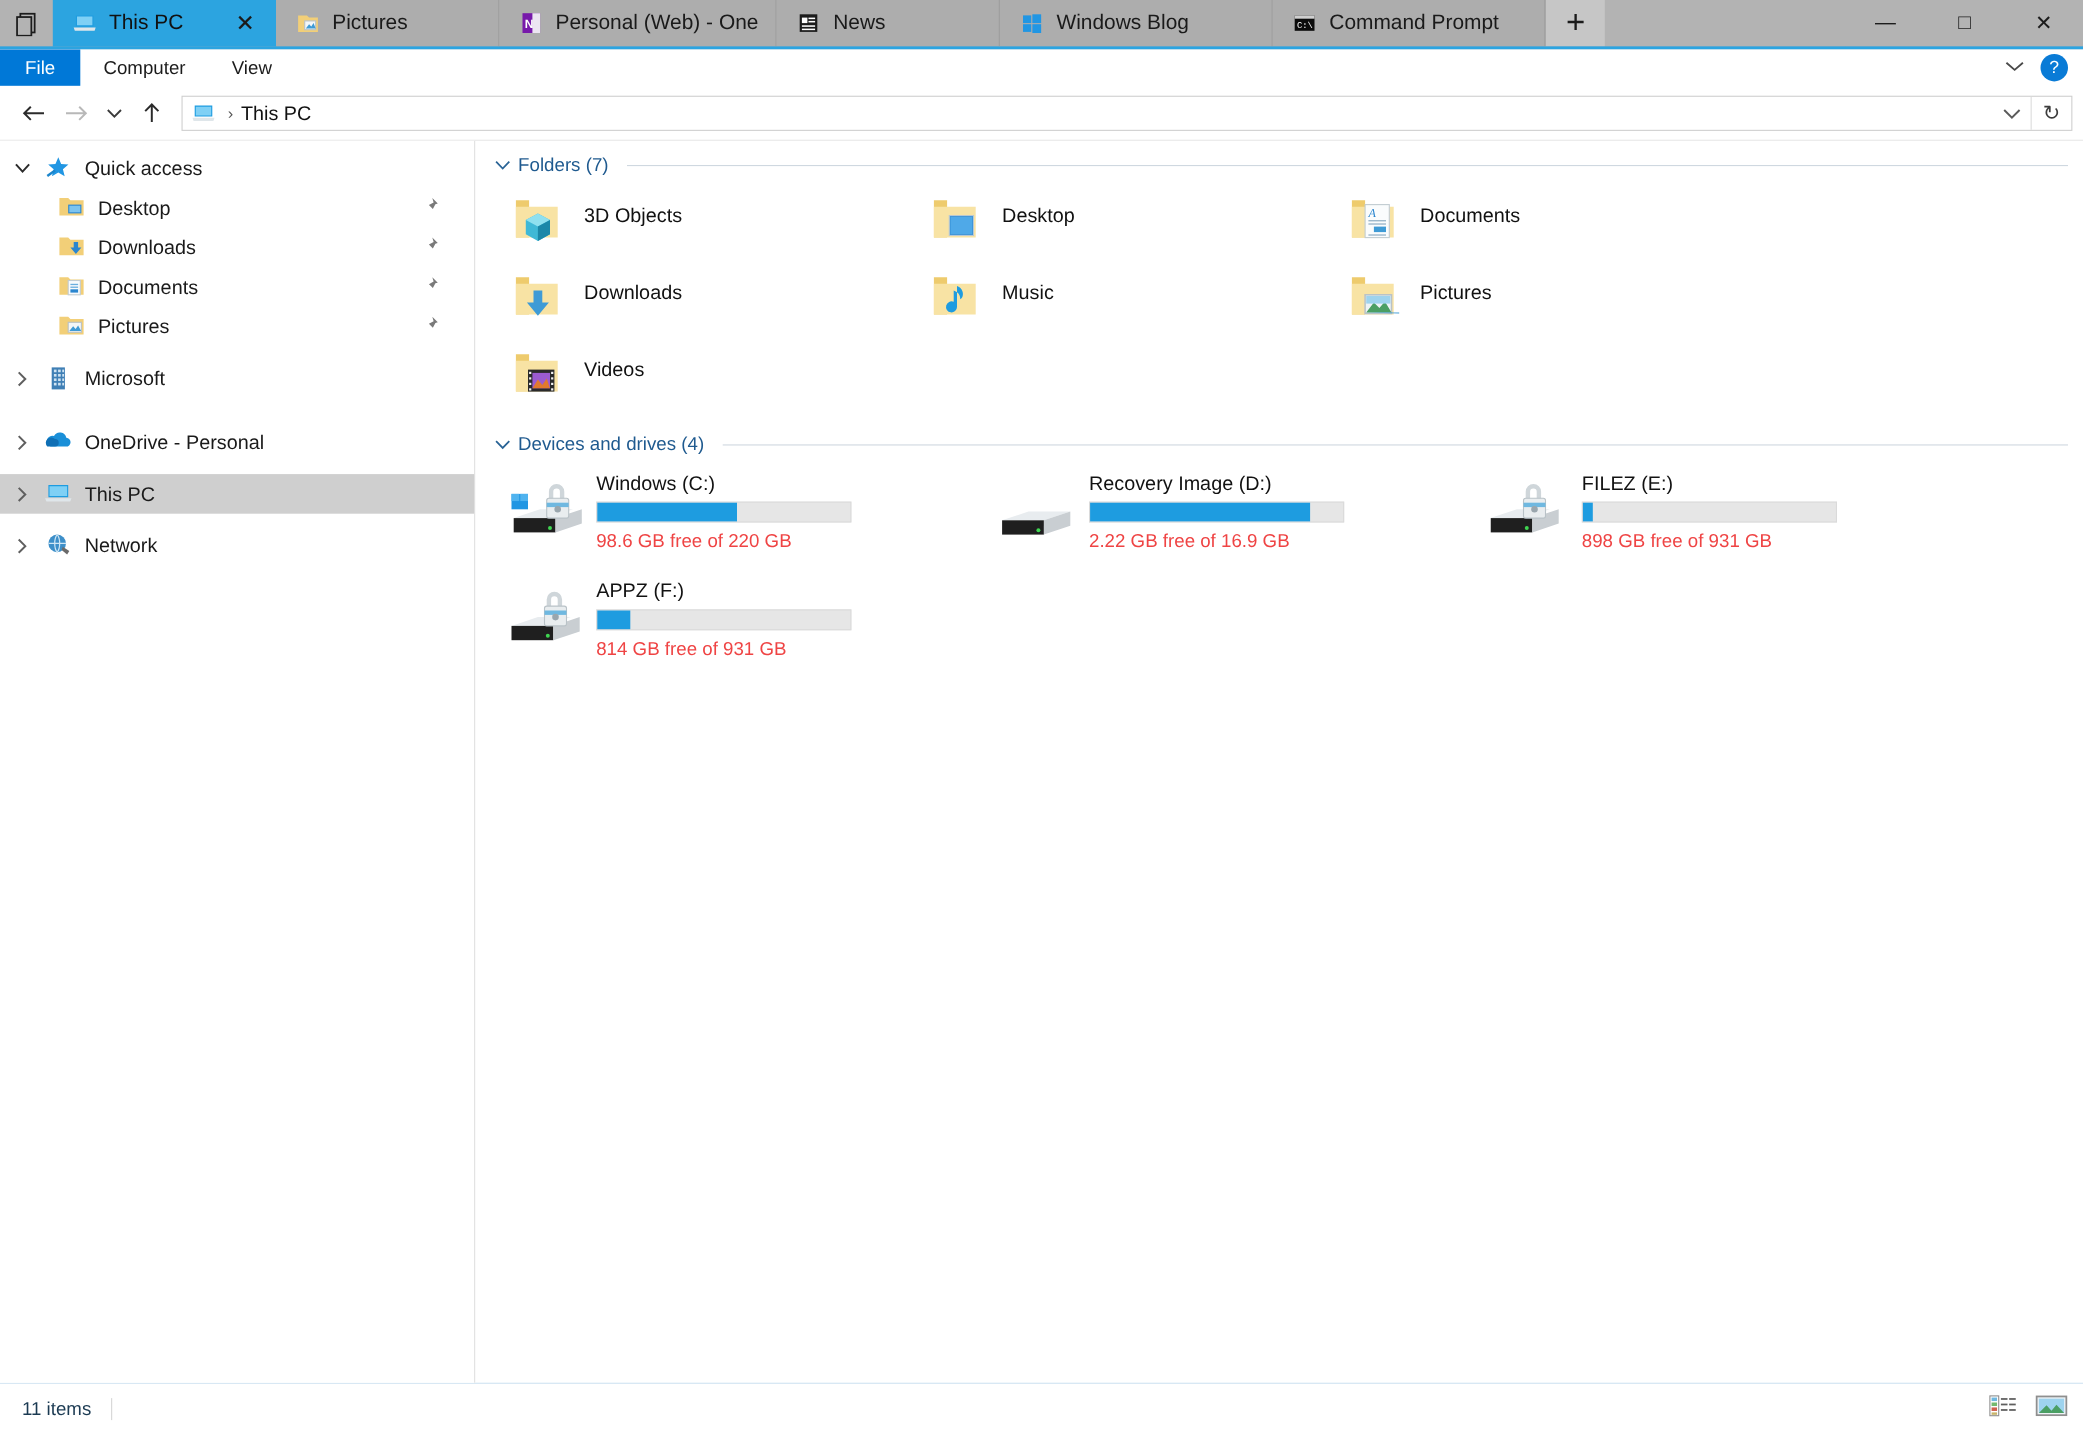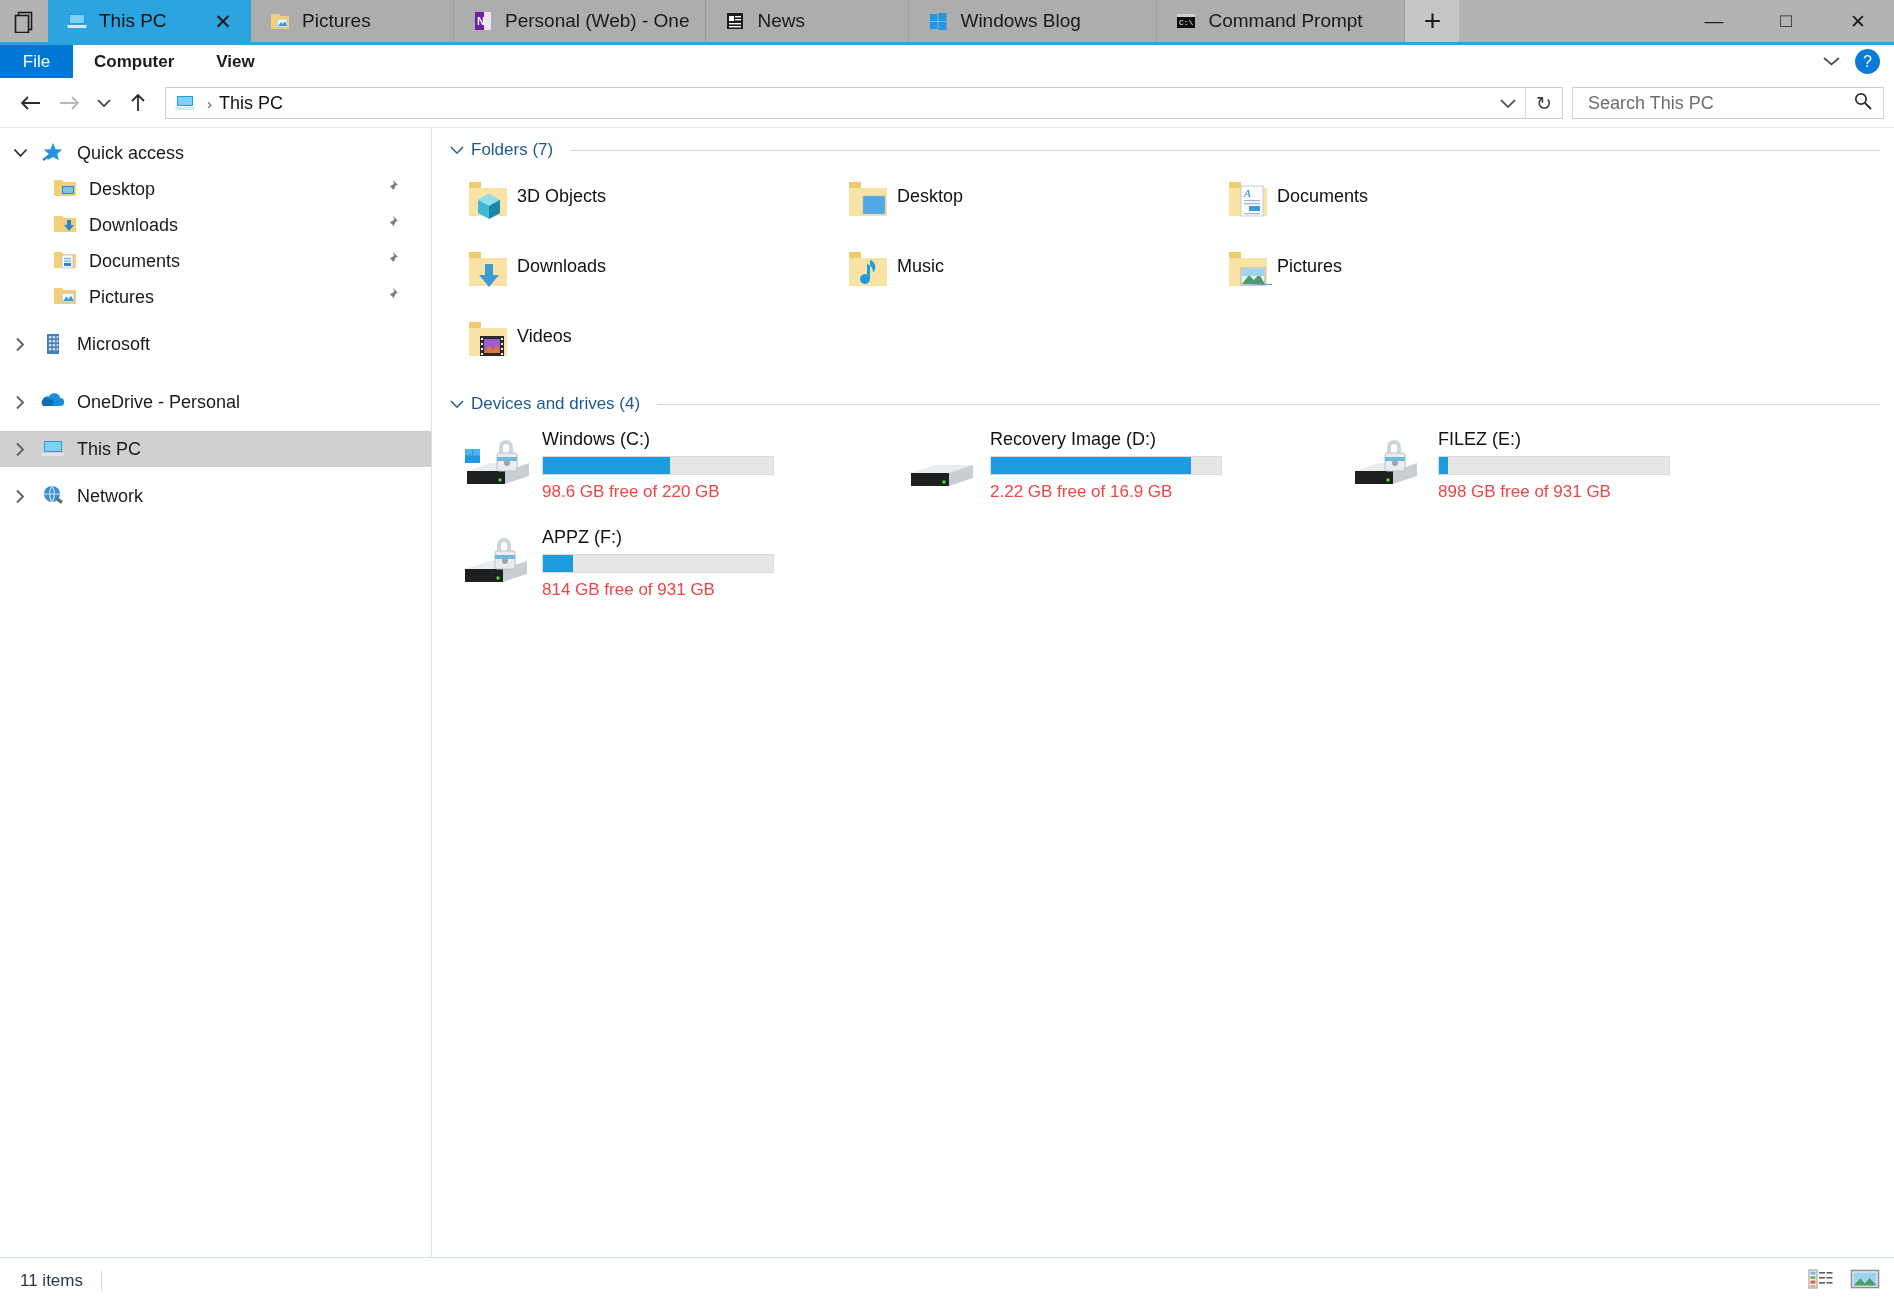--- a/index.html
+++ b/index.html
@@ -103,21 +103,20 @@
     align-items: center;
     justify-content: center;
     font-size: 17px;
   }
   .rib-tab {
     display: flex;
     align-items: center;
     padding: 0 21px;
     font-size: 17px;
     color: #1b1b1b;
-    font-weight: bold;
   }
   .ribbon-right {
     margin-left: auto;
     display: flex;
     align-items: center;
     gap: 14px;
     padding-right: 14px;
   }
   .chevron-dn {
     font-size: 16px;
@@ -266,20 +265,21 @@
   }
   .grid {
     display: flex;
     flex-wrap: wrap;
     padding-left: 10px;
   }
   .cell {
     width: 380px;
     display: flex;
     align-items: flex-start;
+    gap: 14px;
     padding: 6px 0 6px 17px;
     box-sizing: border-box;
   }
   .cell .c-ico { width: 58px; height: 58px; flex: none; position: relative; }
   .cell .c-label {
     font-size: 18px;
     color: #111;
     padding-top: 14px;
     white-space: nowrap;
   }
@@ -461,29 +461,20 @@
     <span class="crumb-right">
       <span class="crumb-chev">
         <svg width="18" height="11" viewBox="0 0 18 11">
             <path d="M2 2l7 7 7-7" fill="none" stroke="#5b5b5b" stroke-width="1.8"></path>
           </svg>
       </span>
       <span class="crumb-refresh">↻</span>
     </span>
   </div>
 
-  <div class="searchbox">
-    <input type="text" placeholder="Search This PC" style="">
-    <span>
-      <svg width="20" height="20" viewBox="0 0 20 20">
-        <circle cx="8" cy="8" r="5.2" fill="none" stroke="#2f2f2f" stroke-width="1.7"></circle>
-        <path d="M12 12l6 6" stroke="#2f2f2f" stroke-width="1.9" fill="none"></path>
-      </svg>
-    </span>
-  </div>
 </div>
 
 <div class="content">
 
   <div class="navpane">
 
     <div class="nav-item">
       <span class="nav-exp open">
         <svg width="15" height="10" viewBox="0 0 15 10">
             <path d="M1.5 1.5L7.5 8l6-6.5" fill="none" stroke="#2b2b2b" stroke-width="1.8"></path>

